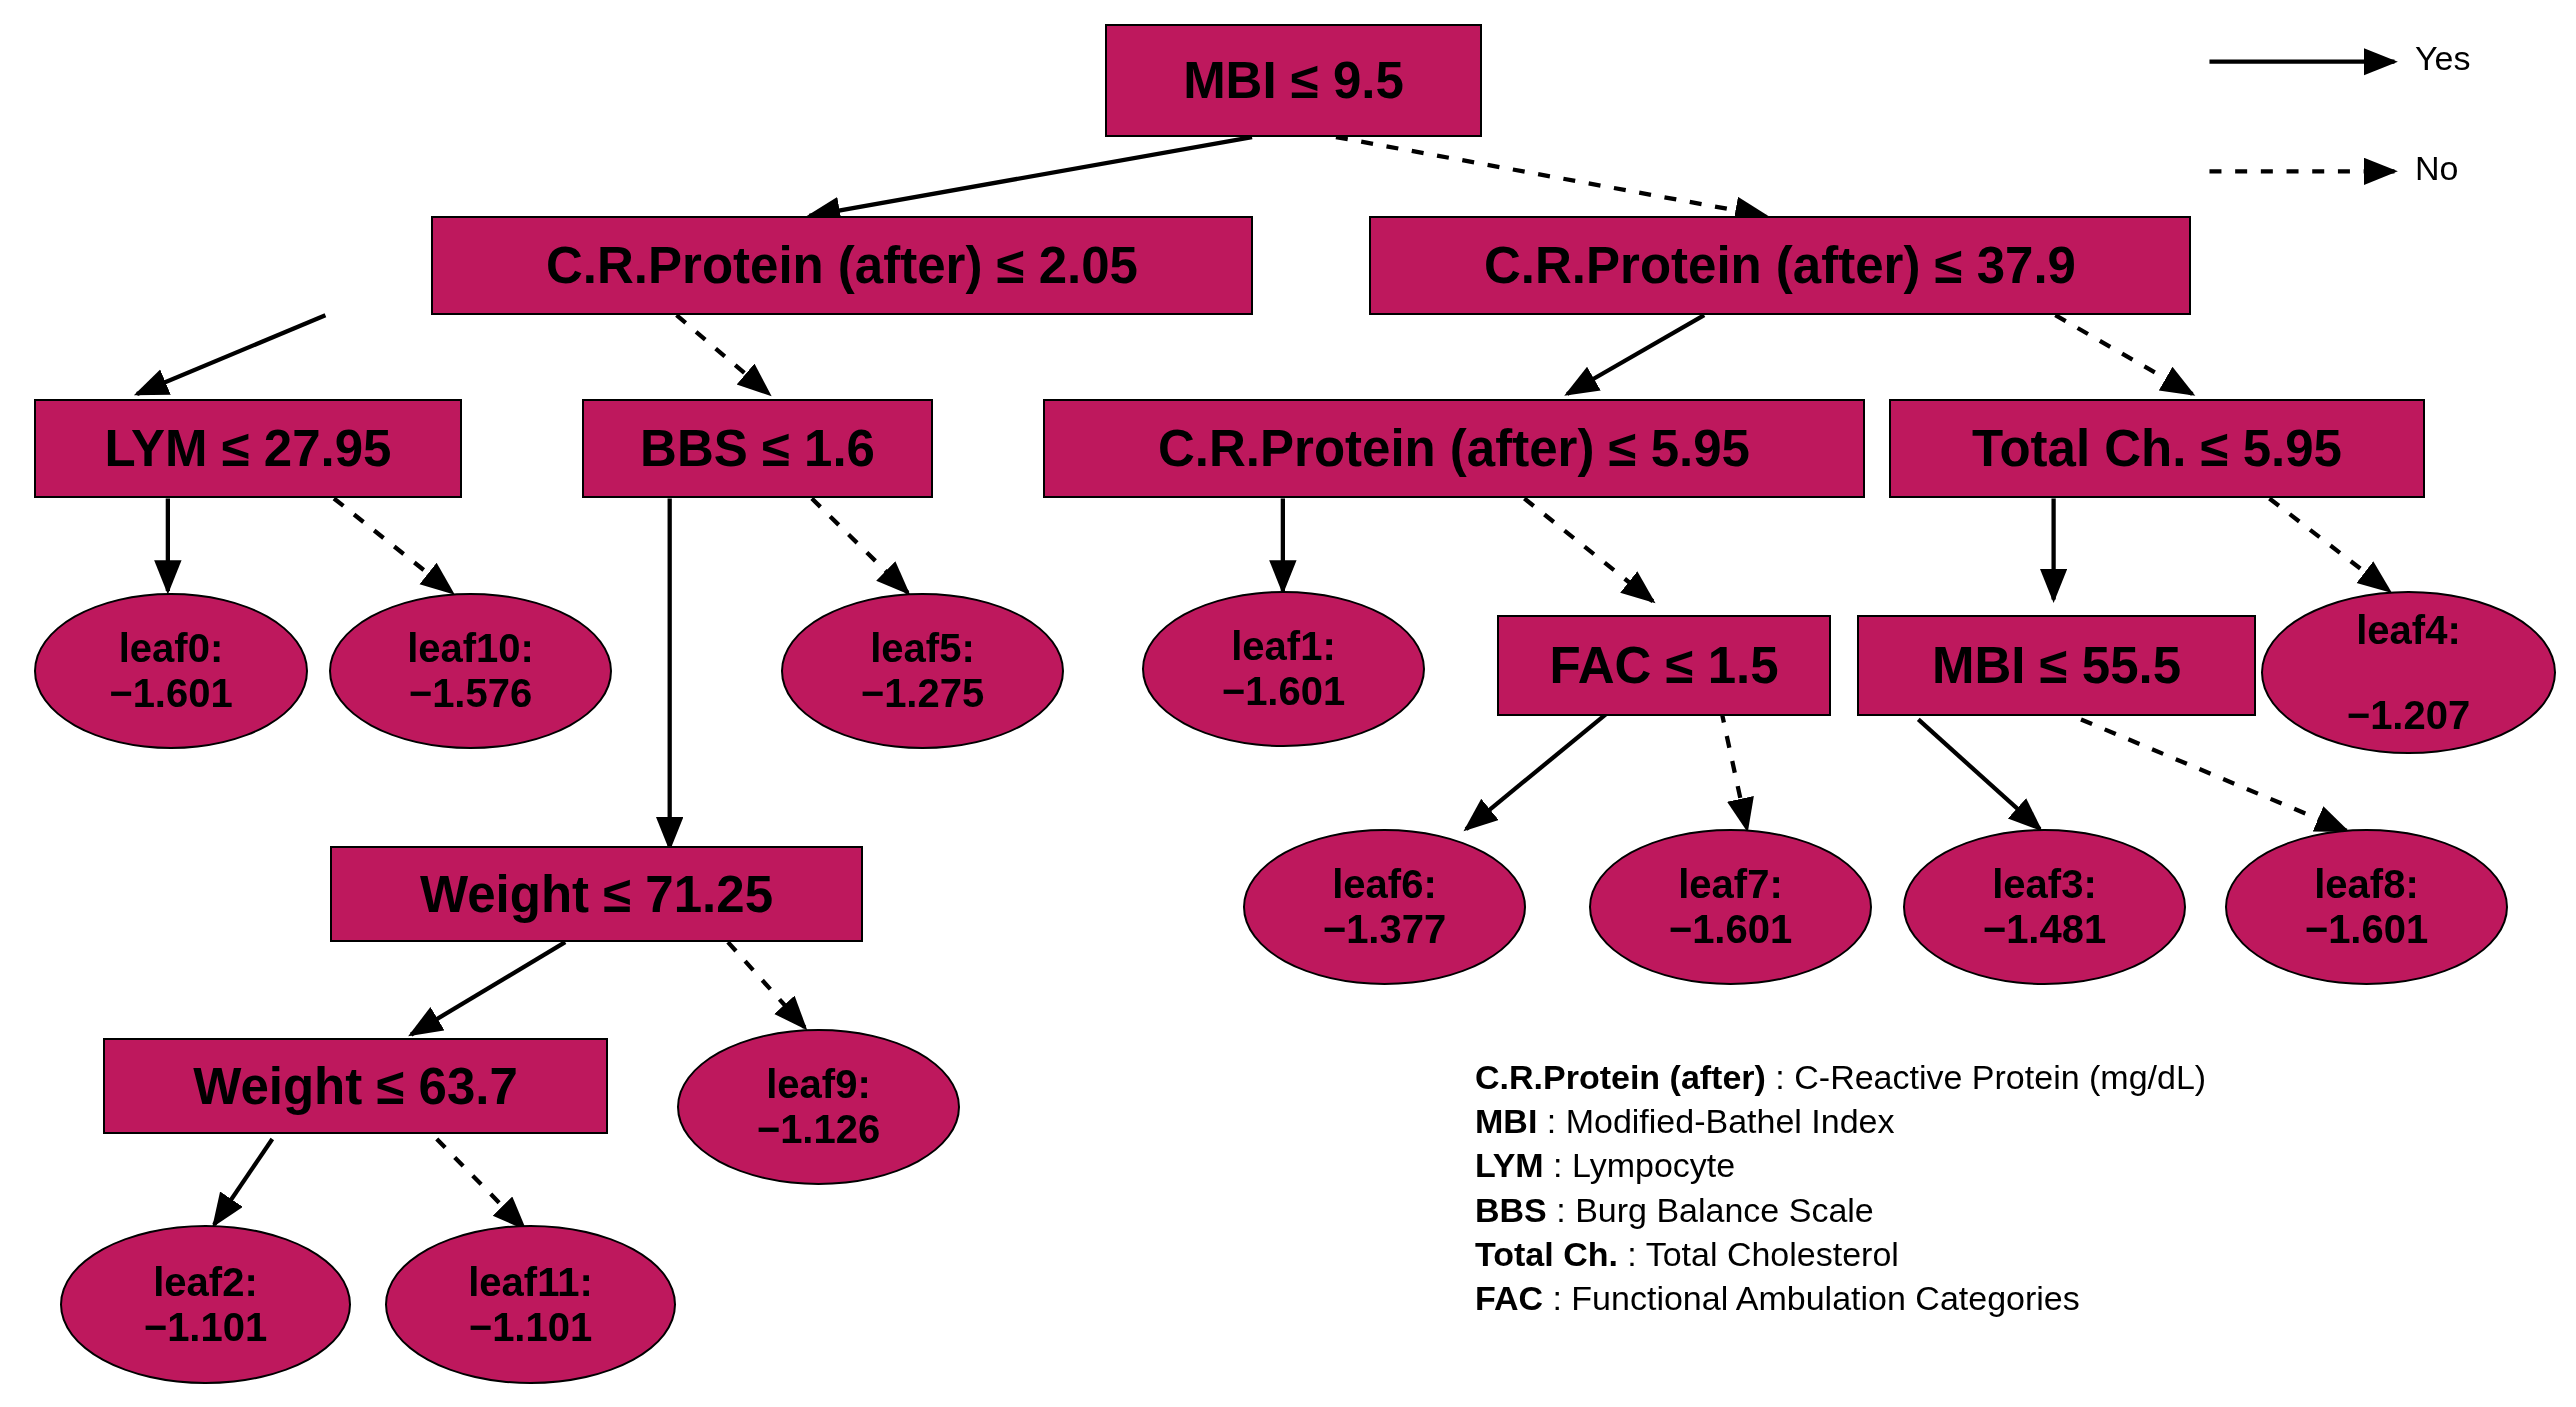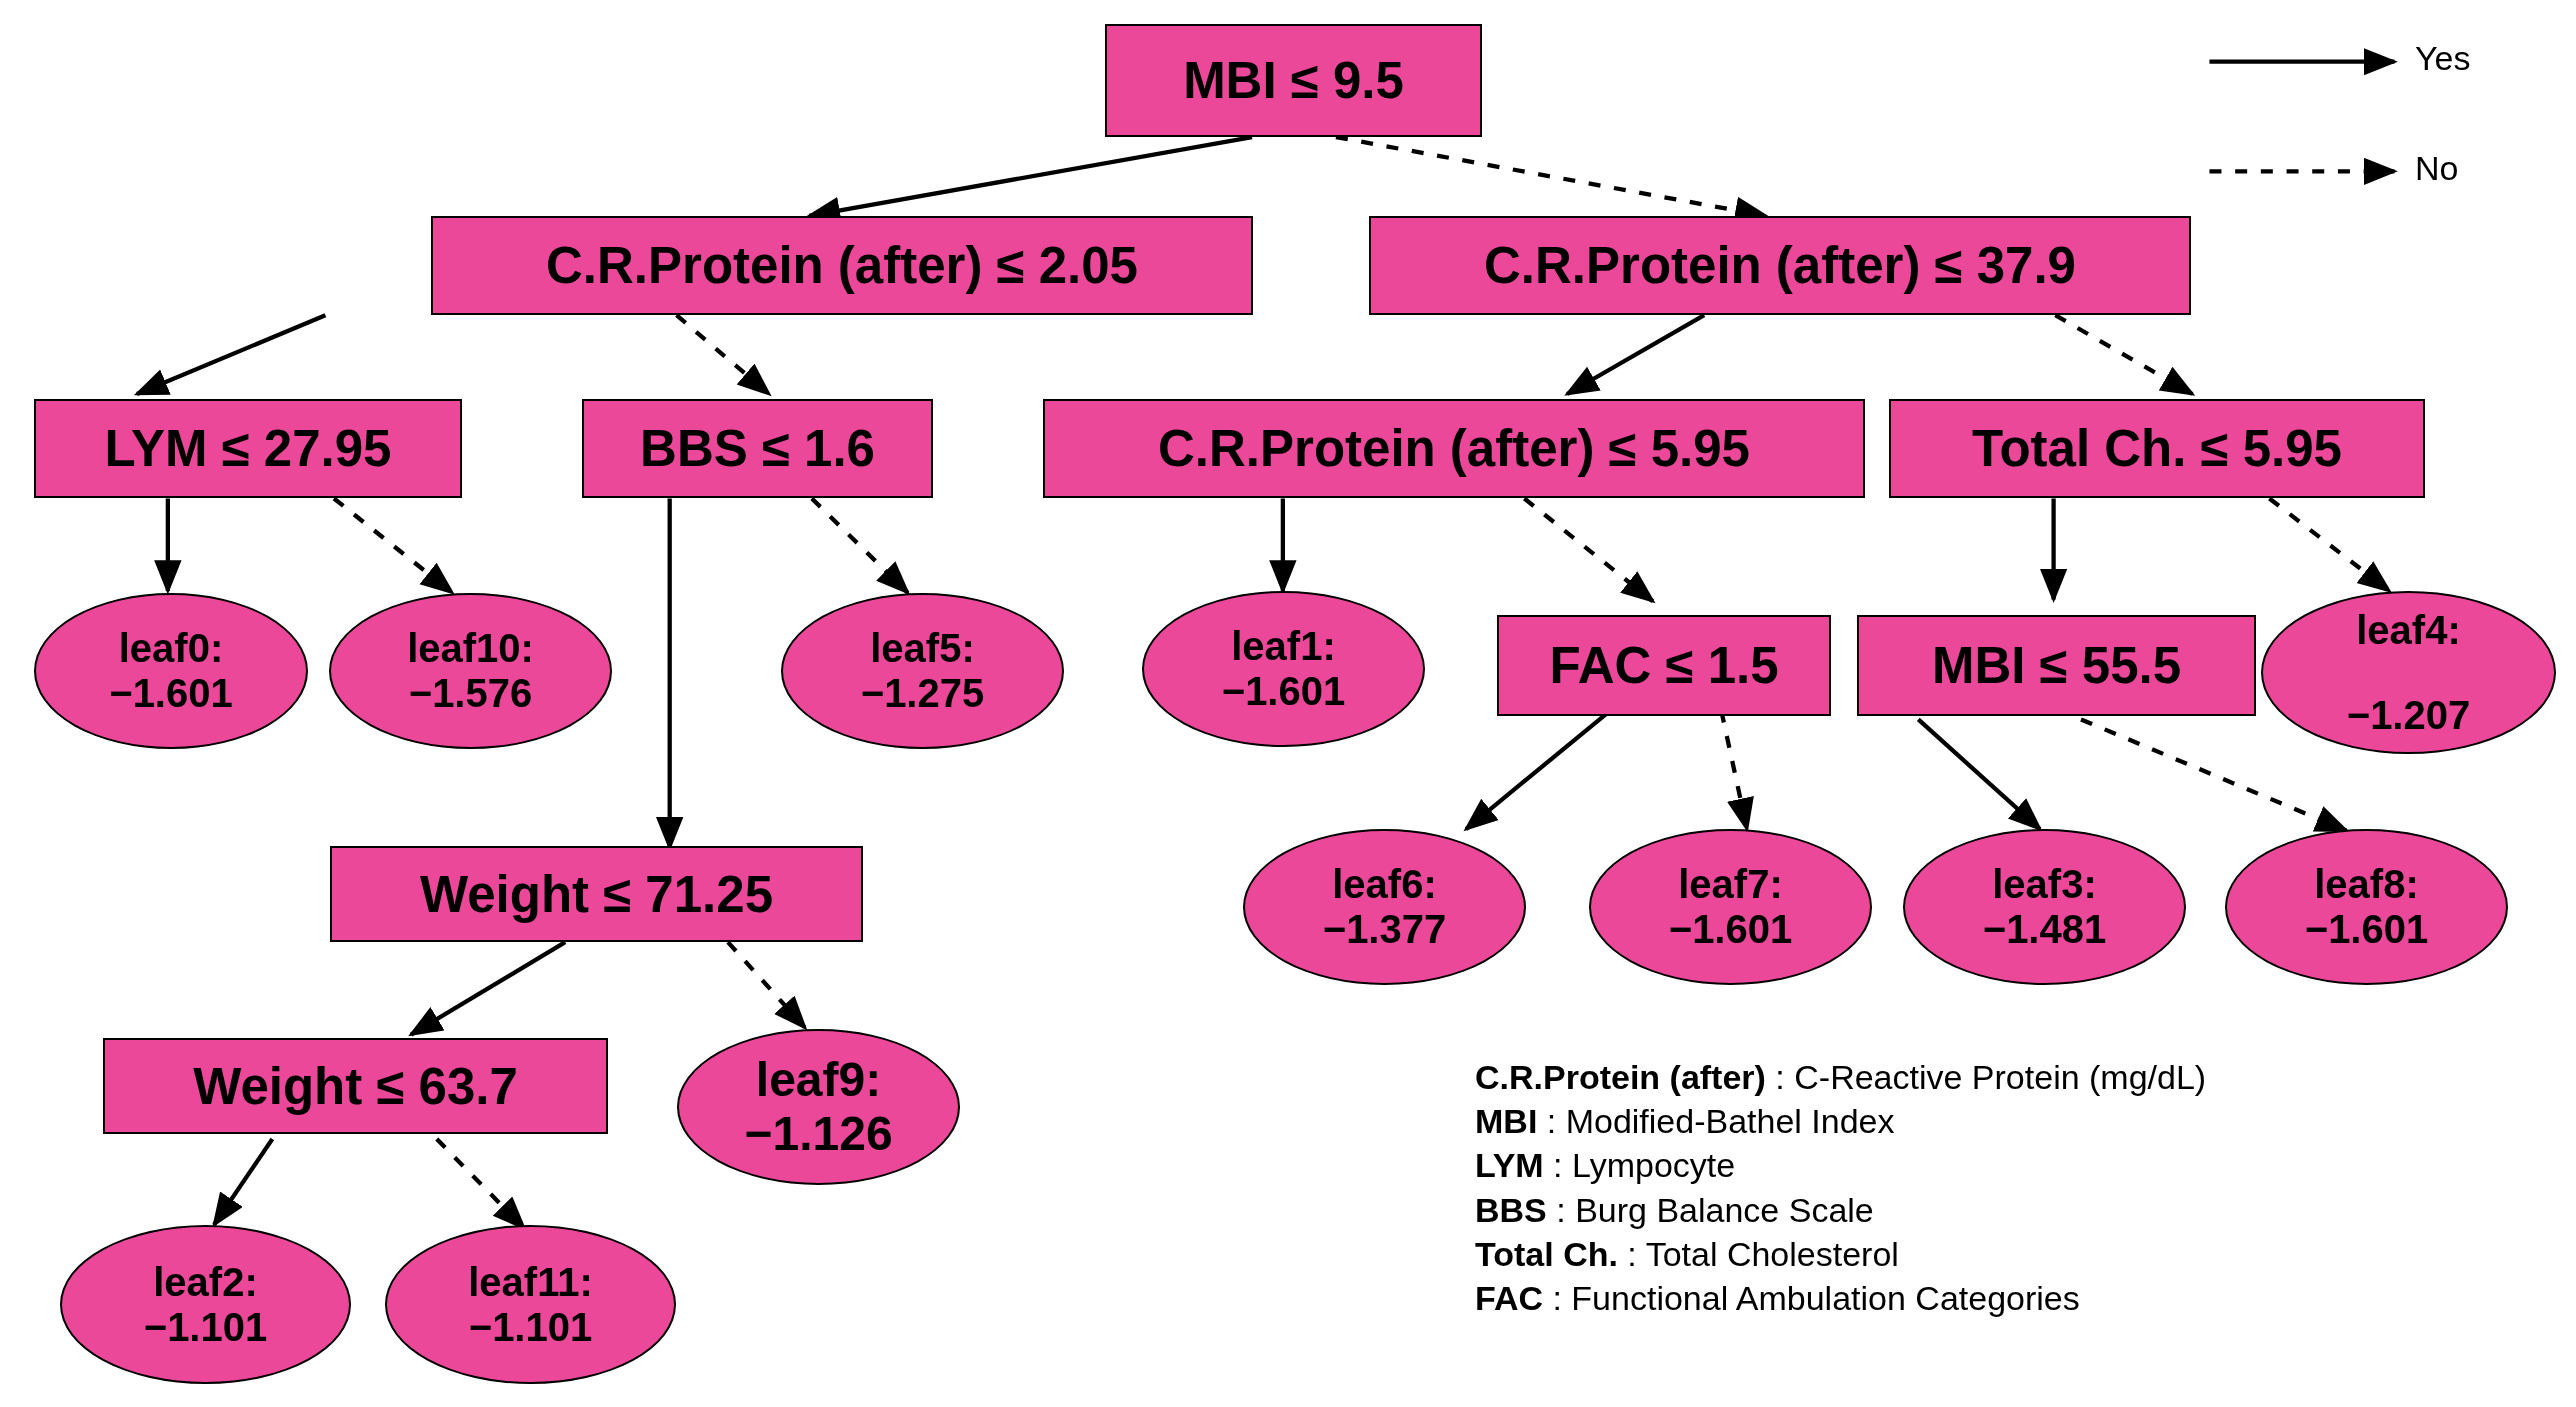--- a/index.html
+++ b/index.html
@@ -2,21 +2,21 @@
 <html style="font-size:13.7px"><head>
 <meta charset="utf-8">
 <style>
   html,body{margin:0;padding:0;background:#ffffff;}
   body{width:2576px;height:1408px;position:relative;overflow:hidden;
        font-family:"Liberation Sans","DejaVu Sans",sans-serif;color:#000;}
   #stage{position:absolute;left:0;top:0;width:2576px;height:1408px;}
   svg#edges{position:absolute;left:0;top:0;width:2576px;height:1408px;pointer-events:none;}
 
   .node{position:absolute;box-sizing:border-box;display:flex;align-items:center;
-        justify-content:center;text-align:center;background:#ec4899;}
+        justify-content:center;text-align:center;background:#be185d;}
   .split{border:2.6px solid #000;font-weight:bold;line-height:1;white-space:nowrap;}
   .leaf{border:2.6px solid #000;border-radius:50%;font-weight:bold;line-height:1.12;}
   .leaf span{display:block;}
 
   .legend-row{position:absolute;display:flex;align-items:center;}
   .legend-label{font-size:34px;white-space:nowrap;}
 
   #abbrev{position:absolute;left:1475px;top:1055px;width:1028px;}
   .abbrev-line{font-size:34px;line-height:1.30;white-space:nowrap;}
   .abbrev-line b{font-weight:bold;}
@@ -155,21 +155,21 @@
   <div class="node leaf" style="left:1903px;top:829px;width:283px;height:156px;font-size:40px;flex-direction:column;">
     <span>leaf3:</span>
     <span>−1.481</span>
   </div>
 
   <div class="node leaf" style="left:2225px;top:829px;width:283px;height:156px;font-size:40px;flex-direction:column;">
     <span>leaf8:</span>
     <span>−1.601</span>
   </div>
 
-  <div class="node leaf" style="left:677px;top:1029px;width:283px;height:156px;font-size:48px;flex-direction:column;text-align:right;">
+  <div class="node leaf" style="left:677px;top:1029px;width:283px;height:156px;font-size:40px;flex-direction:column;text-align:right;">
     <span>leaf9:</span>
     <span>−1.126</span>
   </div>
 
   <div class="node leaf" style="left:60px;top:1225px;width:291px;height:159px;font-size:40px;flex-direction:column;">
     <span>leaf2:</span>
     <span>−1.101</span>
   </div>
 
   <div class="node leaf" style="left:385px;top:1225px;width:291px;height:159px;font-size:40px;flex-direction:column;">

